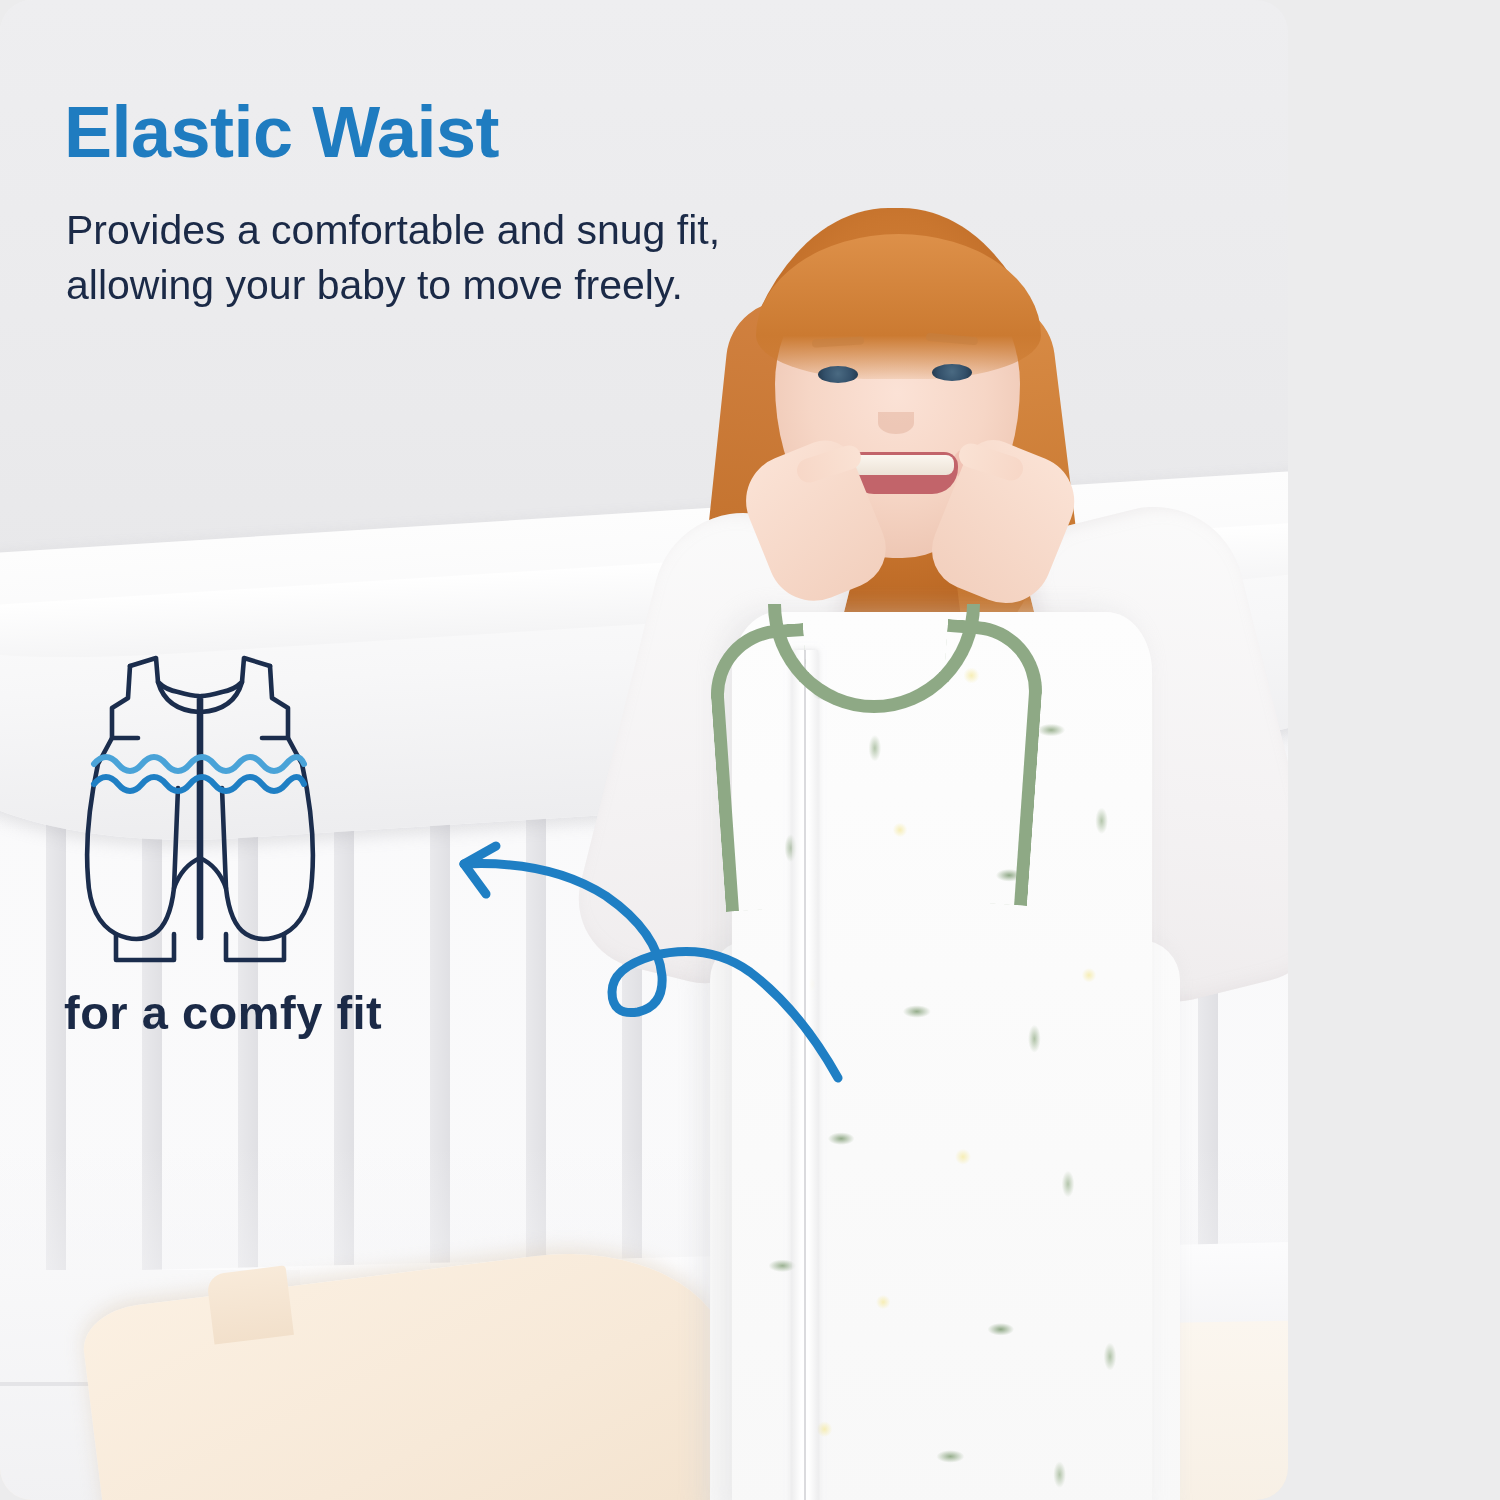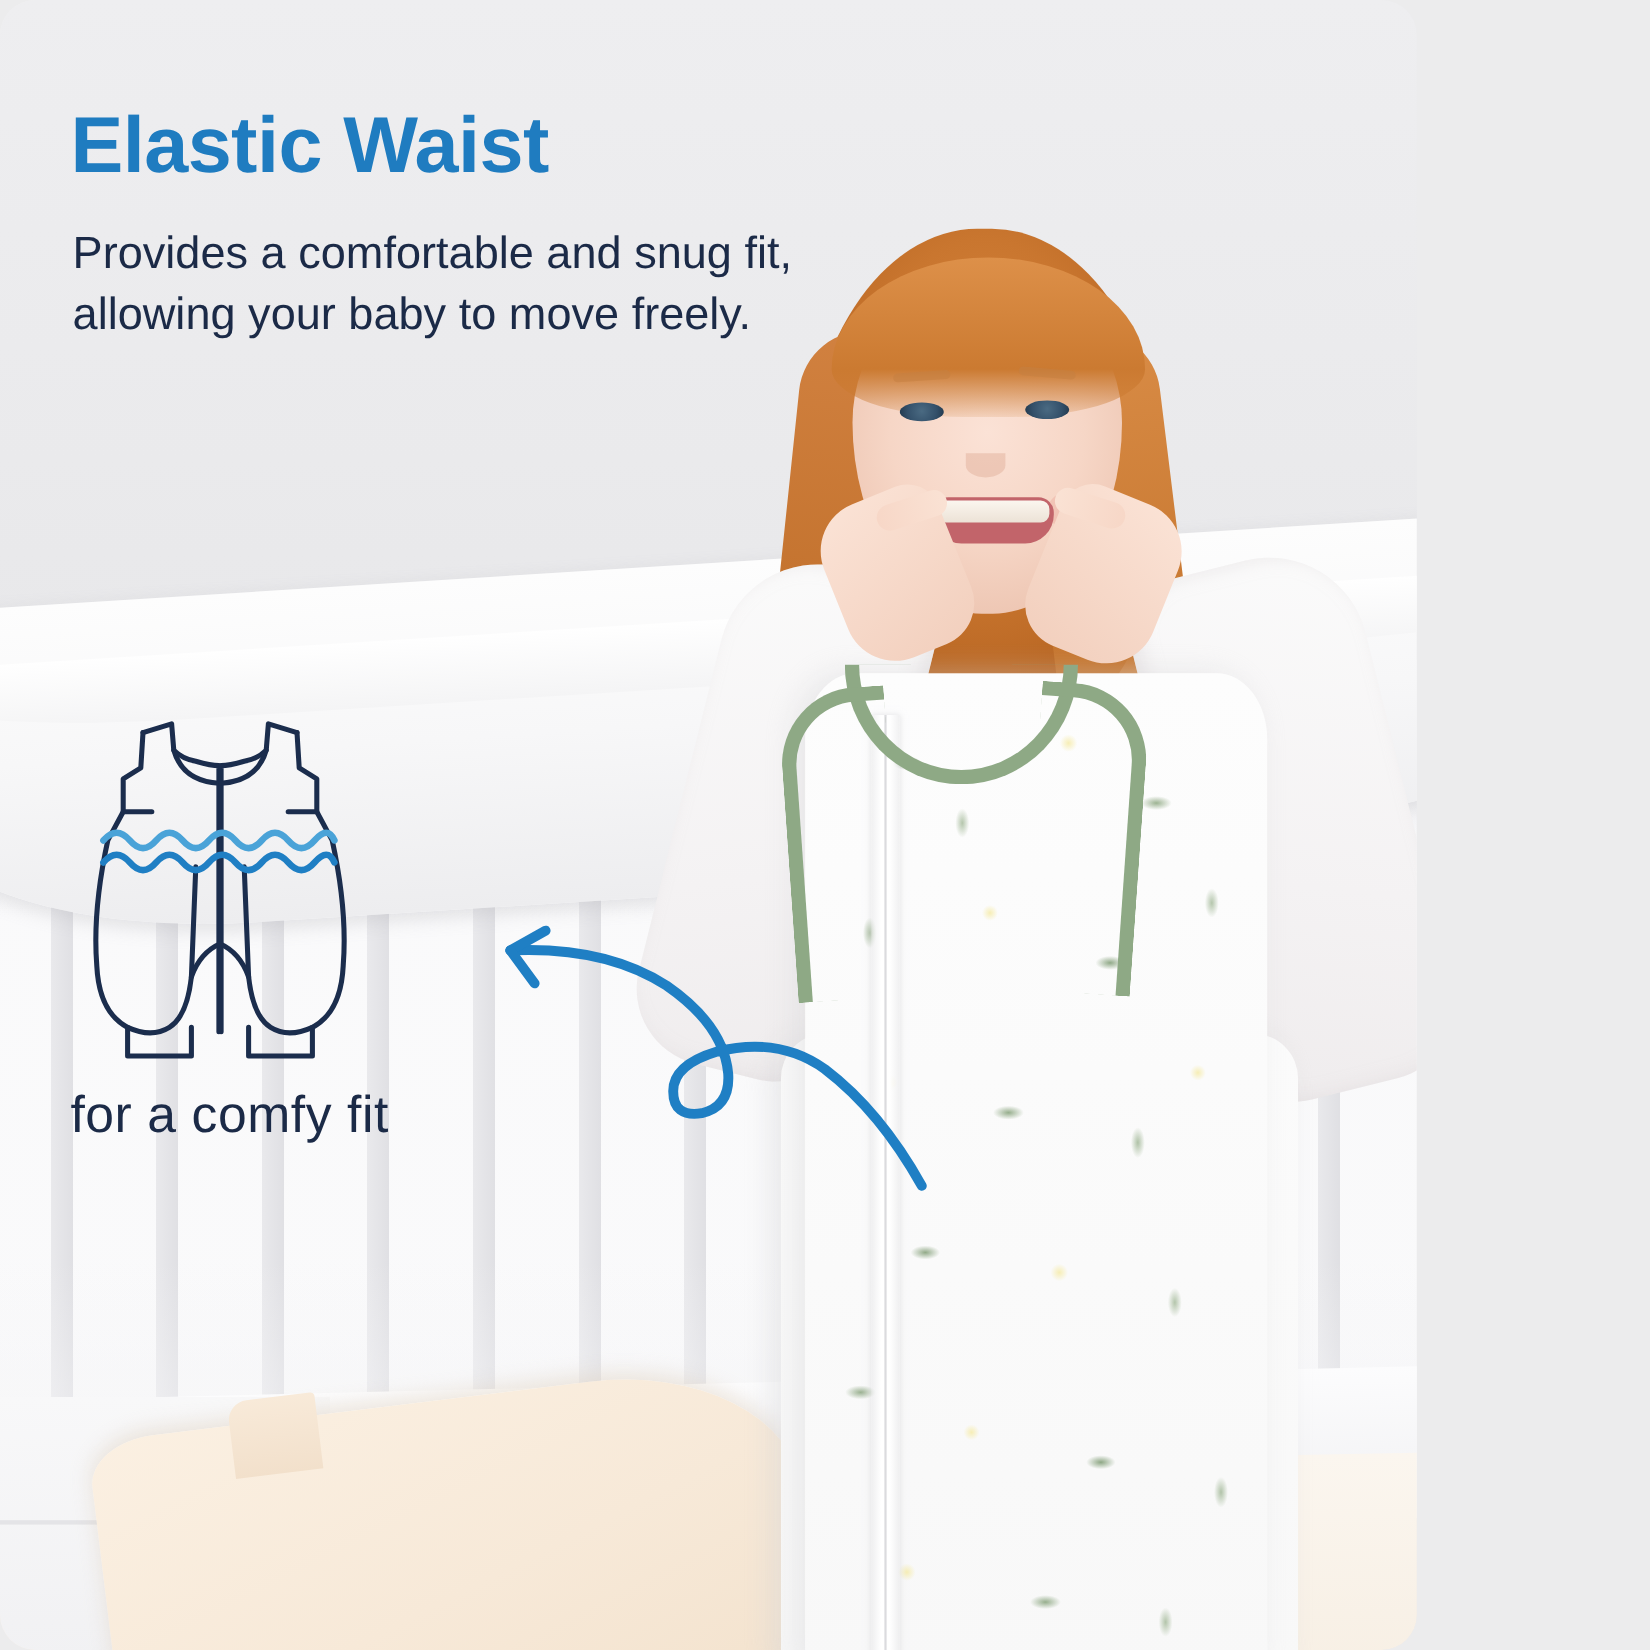--- a/index.html
+++ b/index.html
@@ -234,21 +234,21 @@
     font-size:72px;font-weight:700;letter-spacing:-0.5px;
     color:#1f7cc0;line-height:1;
   }
   .sub{
     position:absolute;left:66px;top:203px;width:720px;
     font-size:41px;font-weight:400;line-height:1.33;
     color:#1b2a47;
   }
   .caption{
     position:absolute;left:64px;top:985px;
-    font-size:47px;font-weight:400;color:#1b2a47;letter-spacing:.5px;
+    font-size:47px;font-weight:700;color:#1b2a47;letter-spacing:.5px;
   }
 
   
   .iconSvg{position:absolute;left:70px;top:638px;}
   .arrowSvg{position:absolute;left:440px;top:820px;}
 </style>
 </head>
 <body>
 
 <div id="stage">

